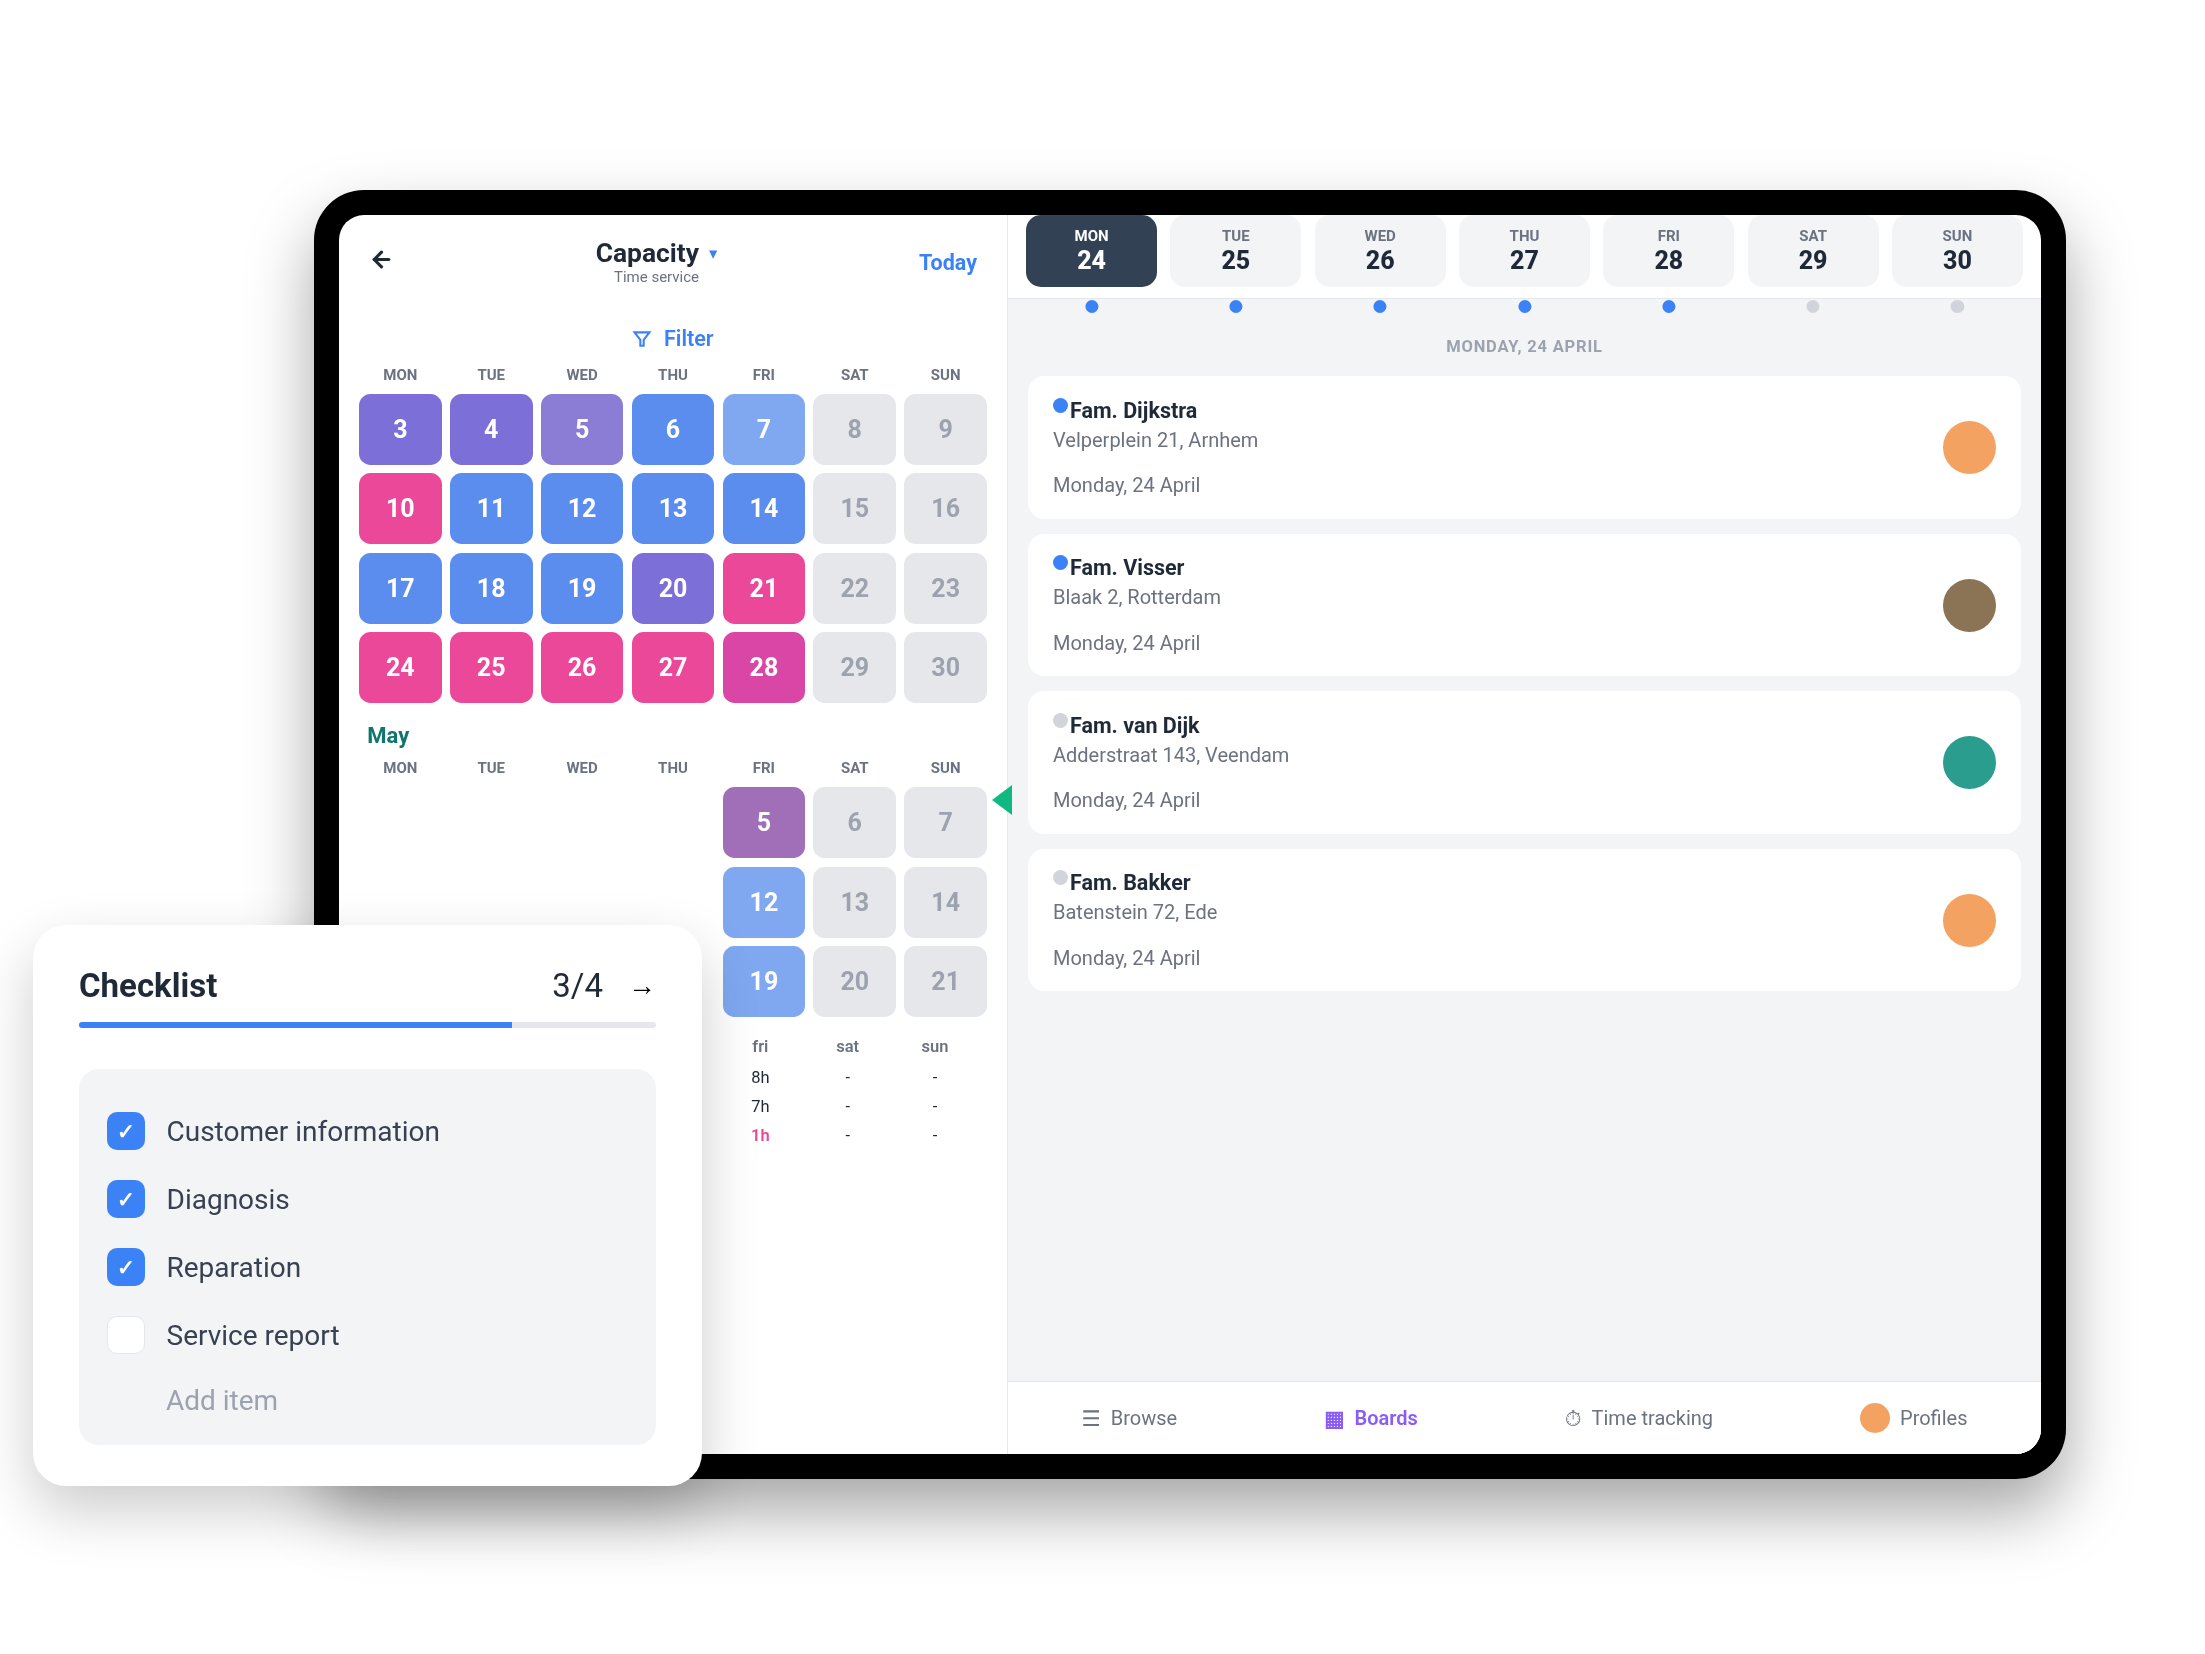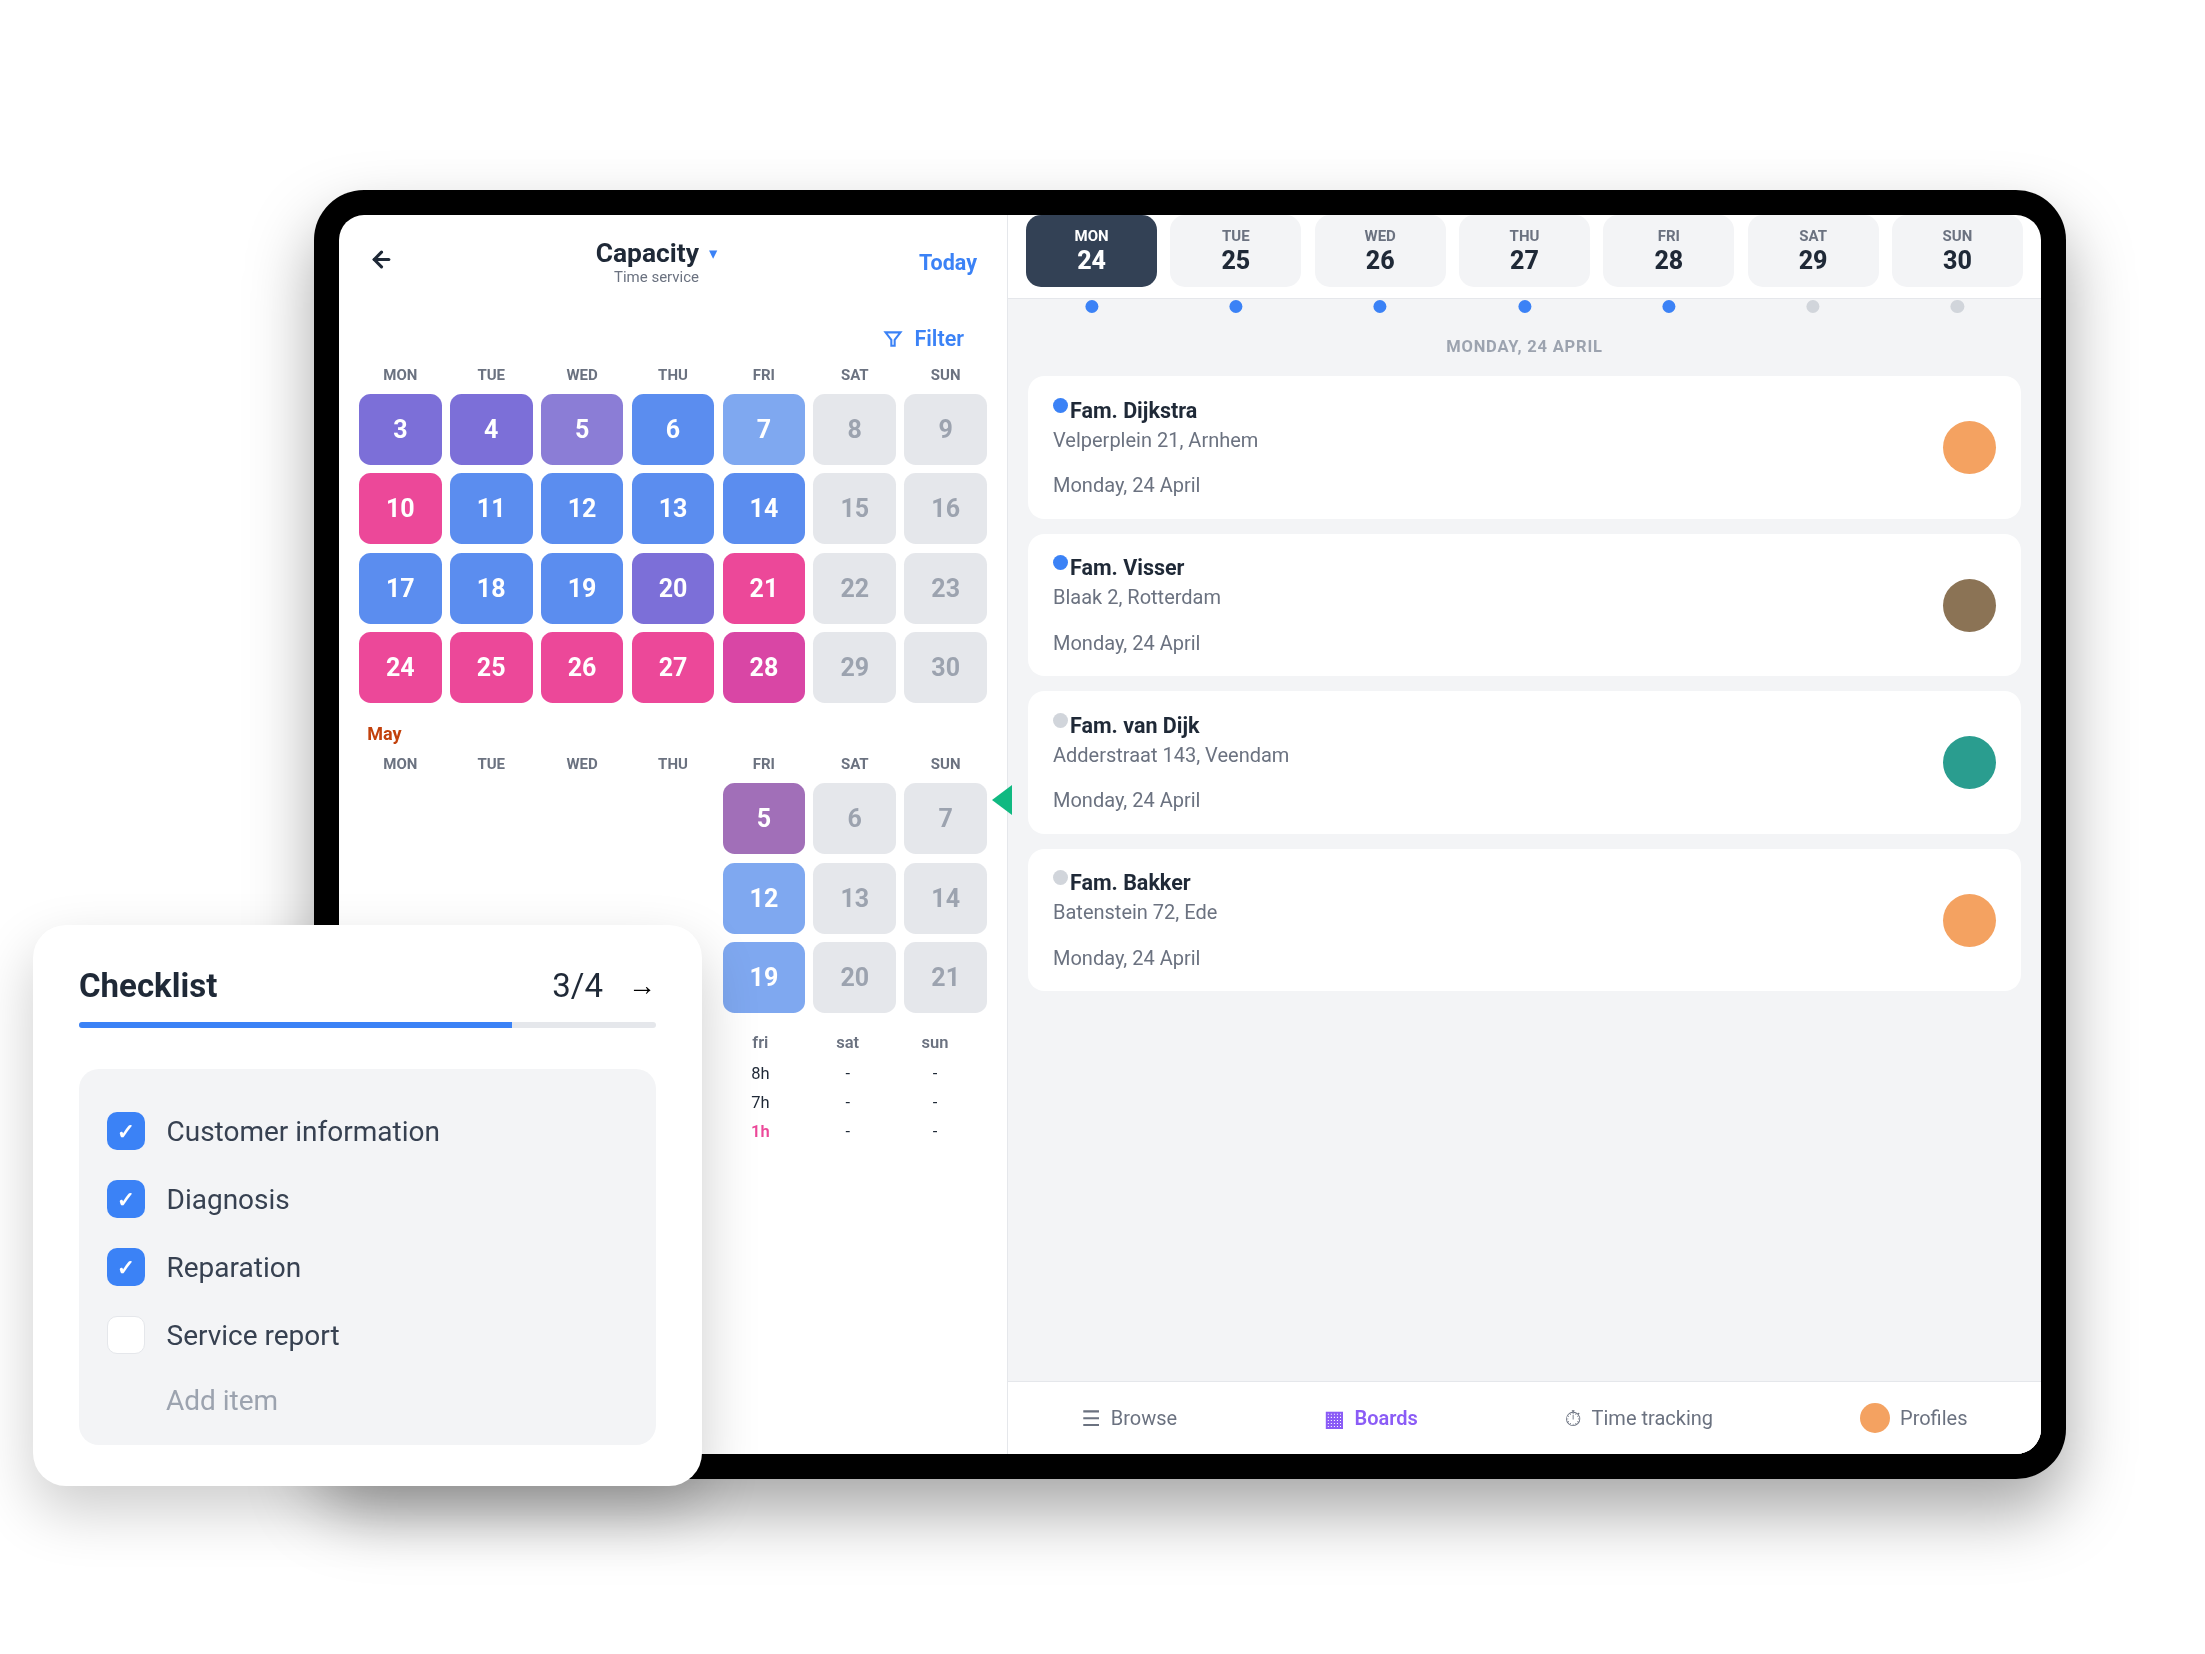--- a/index.html
+++ b/index.html
@@ -13,38 +13,38 @@
 .left{width:669px;height:100%;border-right:0.8px solid #e5e7eb;display:flex;flex-direction:column}
 .left-header{display:flex;align-items:center;justify-content:space-between;padding:23px 30px 15px}
 .back-btn{font-size:26.4px;color:#1f2937;cursor:pointer}
 .title-block{text-align:center}
 .title-row{display:flex;align-items:center;gap:10px;justify-content:center}
 .title{font-size:26.4px;font-weight:700;color:#1f2937}
 .chev{color:#3b82f6;font-size:16.5px}
 .subtitle{font-size:15px;color:#6b7280}
 .today-link{color:#3b82f6;font-size:21.5px;font-weight:700;cursor:pointer}
 
-.filter-row{display:flex;justify-content:flex-end;padding:25px 43px 15px}
+.filter-row{display:flex;justify-content:center;padding:25px 43px 15px}
 .filter-btn{display:flex;align-items:center;gap:11.6px;color:#3b82f6;font-size:21.5px;font-weight:600;cursor:pointer}
 
 .calendars{flex:1;overflow:hidden;padding:0 20px}
 .weekdays{display:grid;grid-template-columns:repeat(7,1fr);gap:8.3px;margin-bottom:10px}
 .weekday{text-align:center;font-size:15px;font-weight:700;color:#6b7280}
 .month-grid{display:grid;grid-template-columns:repeat(7,1fr);gap:8.3px;margin-bottom:20px}
 .day{height:71px;border-radius:11.6px;display:flex;align-items:center;justify-content:center;font-size:25px;font-weight:700;color:#fff;cursor:pointer}
 .day.blank{background:transparent}
 .day.muted{background:#e5e7eb;color:#9ca3af}
 .day.blue{background:#5b8def}
 .day.blue2{background:#7fa8f0}
 .day.purple{background:#7c6fd8}
 .day.purple2{background:#8b7dd6}
 .day.pink{background:#ec4899}
 .day.pink2{background:#d946a5}
 .day.plum{background:#a16fb8}
-.month-label{font-size:18px;font-weight:700;color:#c2410c;margin:8.3px 0 11.6px 8.3px}
+.month-label{font-size:22px;font-weight:700;color:#0f766e;margin:8.3px 0 11.6px 8.3px}
 
 .marker{position:absolute;left:653px;top:570px;width:0;height:0;border-top:15px solid transparent;border-bottom:15px solid transparent;border-right:20px solid #10b981}
 
 .hours-table{padding:0 8.3px;font-size:16.5px}
 .hours-head{display:grid;grid-template-columns:repeat(7,1fr);text-align:center;color:#6b7280;font-weight:600;margin-bottom:6.6px}
 .hours-row{display:grid;grid-template-columns:repeat(7,1fr);text-align:center;padding:5px 0;color:#1f2937}
 .hours-row .neg,.hours-row .pos{color:#ec4899;font-weight:600}
 
 
 .right{flex:1;display:flex;flex-direction:column}

